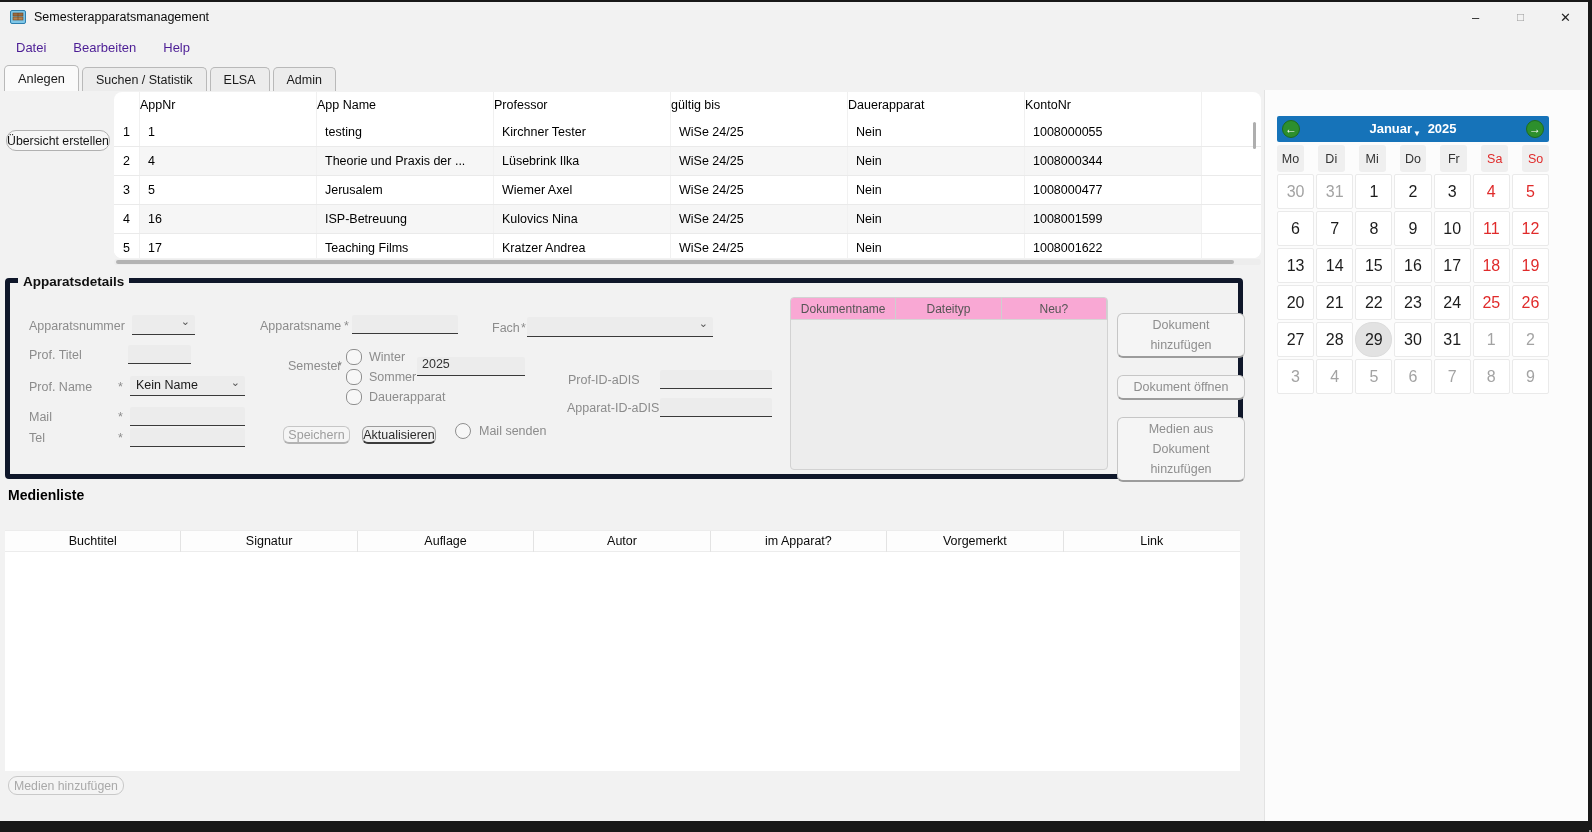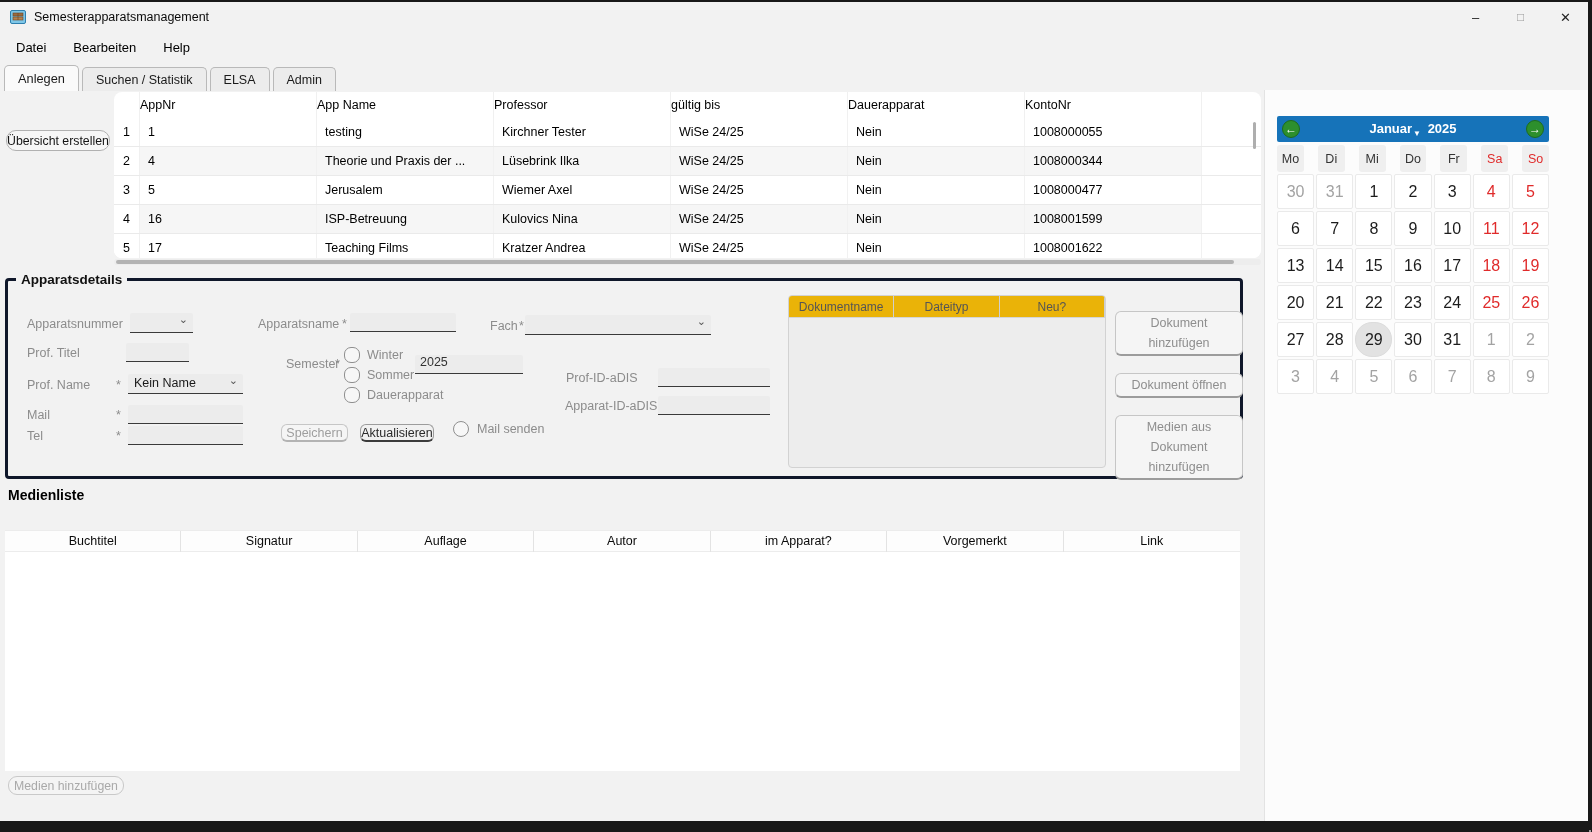--- a/index.html
+++ b/index.html
@@ -11,21 +11,21 @@
   
   .titlebar { position:absolute; left:0; top:0; width:100%; height:30px; background:#f2f2f2; }
   .app-icon { position:absolute; left:10px; top:7px; width:16px; height:16px; }
   .win-title { position:absolute; left:34px; top:0; height:30px; line-height:30px; font-size:12.5px; color:#0a0a0a; }
   .win-controls { position:absolute; right:0; top:0; height:30px; display:flex; }
   .win-btn { width:45px; height:30px; border:none; background:transparent; font-size:13px; color:#222; display:flex; align-items:center; justify-content:center; cursor:default; }
   .win-btn.max { color:#9a9a9a; font-size:12px; }
 
   
   .menubar { position:absolute; left:0; top:30px; width:100%; height:30px; padding-left:16px; display:flex; align-items:center; }
-  .menu-item { font-size:13px; color:#000000; margin-right:27px; }
+  .menu-item { font-size:13px; color:#4c1d95; margin-right:27px; }
 
   
   .tabbar { position:absolute; left:4px; top:62px; height:27px; display:flex; align-items:flex-end; gap:3px; }
   .tab { height:24px; padding:0 13px; display:flex; align-items:center; font-size:12.5px; color:#1a1a1a;
          background:#ececec; border:1px solid #b9b9b9; border-bottom:none; border-radius:5px 5px 0 0; }
   .tab.active { background:#fafafa; height:26px; font-size:12.8px; }
 
   
   .sidebar { position:absolute; left:6px; top:128px; width:104px; display:flex; flex-direction:row; gap:8px; }
   .side-btn { height:21px; font-size:12.3px; color:#141414; background:#f6f6f6; border:1px solid #b1b1b1; border-radius:10px; white-space:nowrap; }
@@ -38,38 +38,38 @@
   .apps-header .th.num { width:26px; border-right:1px solid #f0f0f0; }
   .tr { display:flex; height:29px; background:#fff; border-bottom:1px solid #eaeaea; }
   .tr.alt .td { background:#f6f6f6; }
   .tr .td { width:177px; font-size:12.5px; color:#000; line-height:28px; padding-left:8px; border-right:1px solid #f1f1f1; overflow:hidden; white-space:nowrap; }
   .tr .td.num { width:26px; padding-left:0; text-align:center; background:#fff !important; border-right:1px solid #f0f0f0; }
   .vscroll { position:absolute; right:5px; top:30px; width:3px; height:27px; background:#aeaeae; border-radius:2px; }
   .hscroll { position:absolute; left:114px; top:257px; width:1147px; height:6px; background:#ededed; border-radius:3px; }
   .hscroll .thumb { position:absolute; left:2px; top:1px; width:1118px; height:4px; background:#b3b3b3; border-radius:2px; }
 
   
-  .details { position:absolute; left:5px; top:276px; width:1238px; height:201px; border:3px solid #0f172a; border-radius:4px; }
+  .details { position:absolute; left:5px; top:276px; width:1238px; height:201px; border:5px solid #0f172a; border-radius:4px; }
   .details-legend { position:absolute; left:8px; top:-9px; background:#f2f2f2; padding:0 5px; font-size:13.5px; font-weight:bold; color:#111; }
   .flabel { position:absolute; font-size:12.5px; color:#8c8c8c; white-space:nowrap; }
   .fstar { position:absolute; font-size:12.5px; color:#8c8c8c; }
   .ffield { position:absolute; height:19px; background:#ececec; border:none; border-bottom:1.5px solid #3a3a3a; border-radius:2px 2px 0 0; font-size:12.5px; color:#222; padding:0 5px; }
   .fselect { position:absolute; height:20px; background:#ececec; border-bottom:1.5px solid #3a3a3a; border-radius:2px 2px 0 0; font-size:12.5px; color:#1a1a1a; padding:2px 5px 0 6px; }
   .fselect .chev { position:absolute; right:5px; top:0px; font-size:11px; color:#555; }
   .radio-row { display:flex; align-items:center; height:20px; gap:7px; }
   .radio { width:16px; height:16px; border:1px solid #8f8f8f; border-radius:7px; background:#f7f7f7; flex:0 0 auto; }
   .radio-label { font-size:12.5px; color:#8c8c8c; white-space:nowrap; }
   .btn { font-size:12.5px; border-radius:6px; background:#f5f5f5; }
   .btn-speichern { position:absolute; left:273px; top:143px; width:67px; height:18px; color:#9e9e9e; border:1px solid #c6c6c6; border-bottom:2px solid #b3b3b3; }
   .btn-aktualisieren { position:absolute; left:352px; top:143px; width:74px; height:18px; color:#2b2b2b; border:1px solid #9c9c9c; border-bottom:2px solid #3c3c3c; background:#f1f1f1; }
   .mailsenden { position:absolute; left:445px; top:140px; display:flex; align-items:center; gap:8px; }
 
   
   .docs-panel { position:absolute; left:780px; top:14px; width:318px; height:173px; background:#ededed; border:1px solid #d2d2d2; border-radius:4px; overflow:hidden; }
-  .docs-header { display:flex; height:22px; background:#eab308; border-bottom:1px solid #d5d5d5; }
+  .docs-header { display:flex; height:22px; background:#f9a8d4; border-bottom:1px solid #d5d5d5; }
   .doc-th { width:106px; font-size:12px; color:#555; text-align:center; line-height:22px; border-right:1px solid #cfcfcf; }
   .docs-buttons { position:absolute; left:1107px; top:30px; width:128px; display:flex; flex-direction:column; gap:17px; }
   .doc-btn { min-height:20px; padding:1px 4px; font-size:12.5px; color:#8e8e8e; background:#f5f5f5; border:1px solid #c6c6c6; border-bottom:2px solid #9c9c9c; border-radius:6px; line-height:1.6; }
 
   
   .media-title { position:absolute; left:8px; top:485px; font-size:14px; font-weight:bold; color:#000; }
   .media-header { position:absolute; left:5px; top:528px; width:1235px; height:22px; display:grid; grid-template-columns:repeat(7,1fr); background:#fdfdfd; border-top:1px solid #ececec; border-bottom:1px solid #ececec; }
   .media-th { font-size:12.5px; color:#0a0a0a; text-align:center; line-height:21px; border-right:1px solid #e3e3e3; }
   .media-th:last-child { border-right:none; }
   .media-body { position:absolute; left:5px; top:550px; width:1235px; height:219px; background:#fff; }

